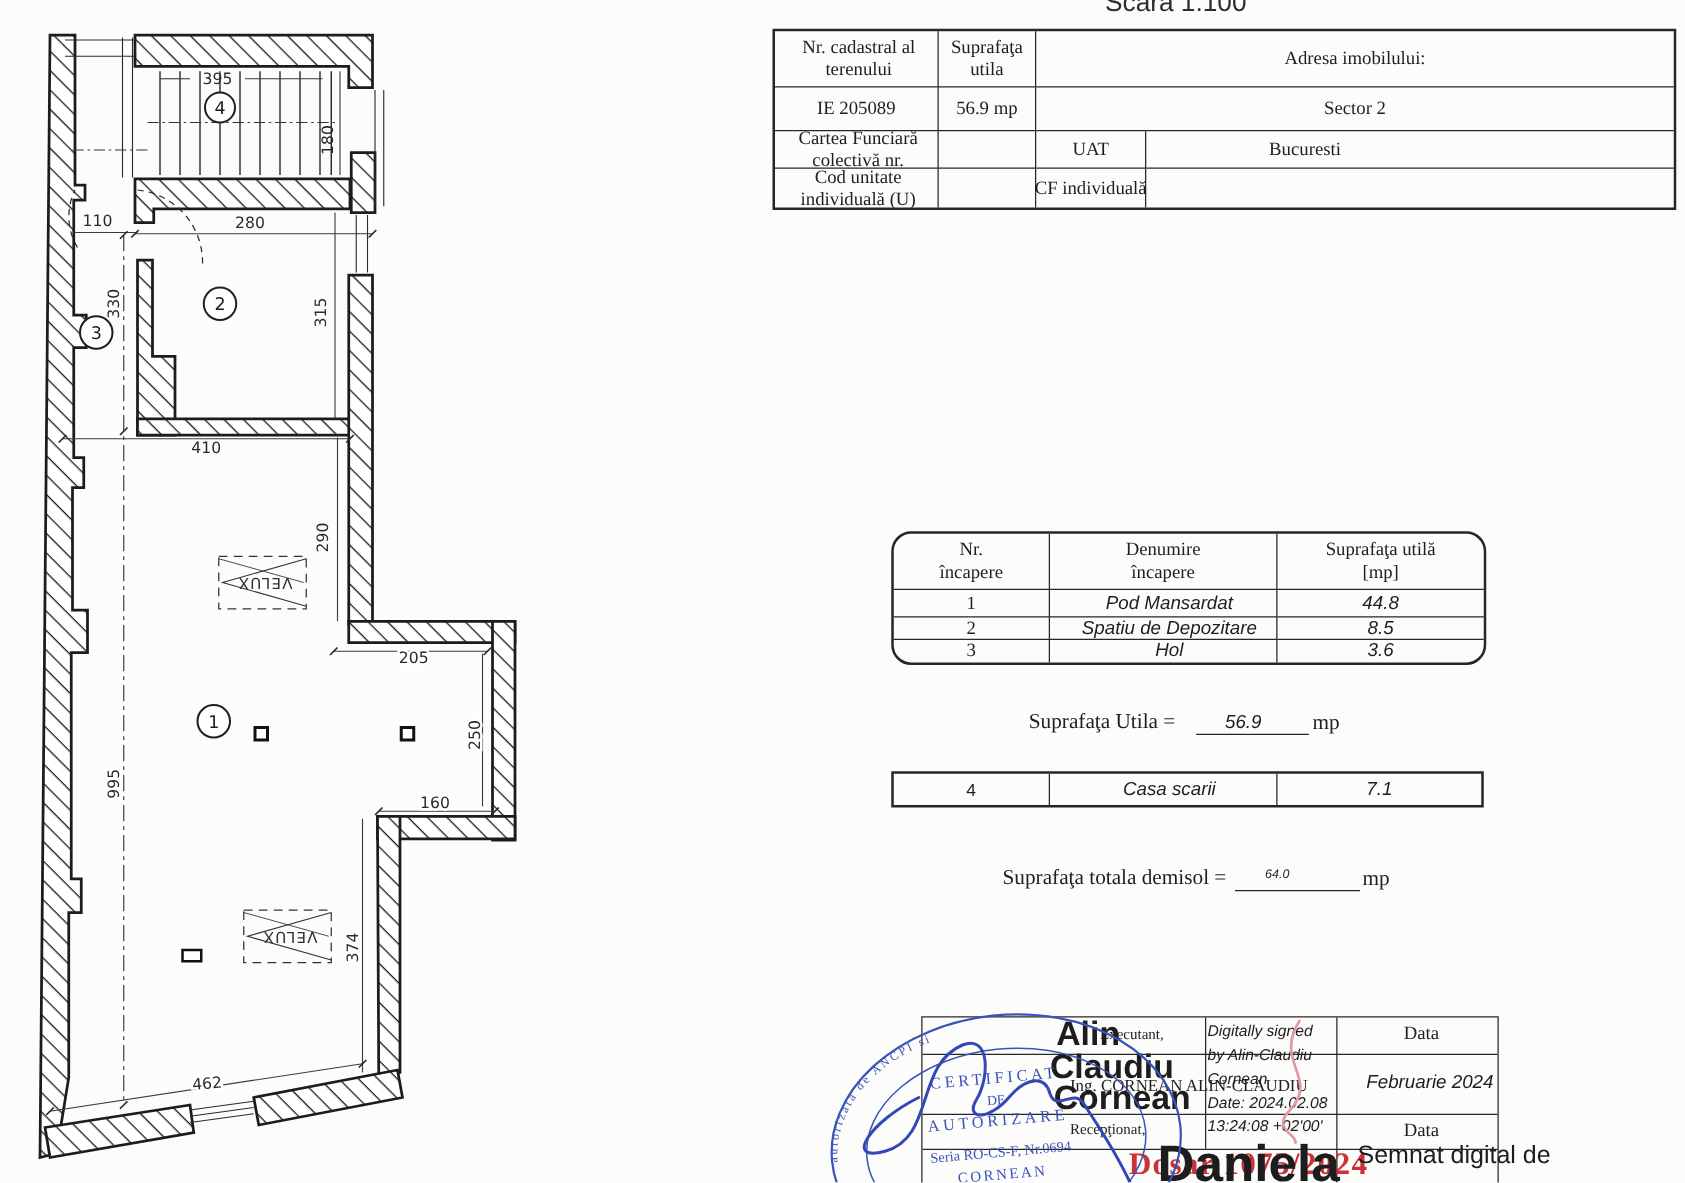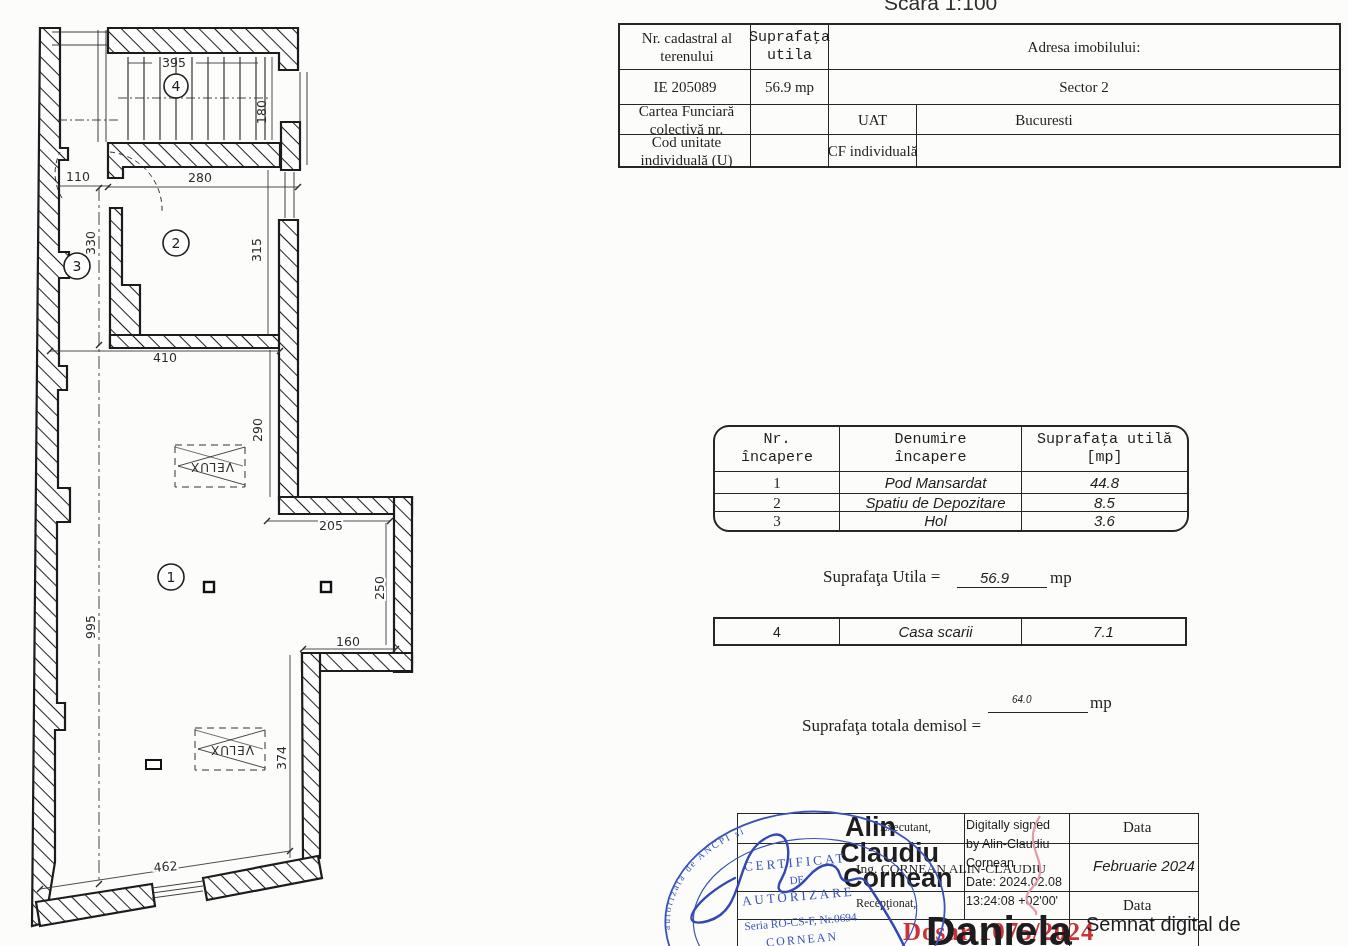--- a/index.html
+++ b/index.html
@@ -7,40 +7,40 @@
        background:#fcfcfb;color:#1e1e1e;
        font-family:"Liberation Serif", serif;}
   .abs{position:absolute;}
   
   .tbl{position:absolute;display:grid;border:2.2px solid #262626;background:transparent;}
   .tbl .c{border-right:1.6px solid #262626;border-bottom:1.6px solid #262626;
           display:flex;align-items:center;justify-content:center;text-align:center;
           font-size:15px;line-height:18px;padding:1px 2px;}
   .tbl .c.last{border-right:none;}
   .tbl .c.bot{border-bottom:none;}
-  .tbl .c .ln{display:block;width:100%;font-family:Liberation Mono, monospace;}
+  .tbl .c .ln{display:block;width:100%;}
   .it{font-family:"Liberation Sans",sans-serif;font-style:italic;font-size:14px;}
   .sans{font-family:"Liberation Sans",sans-serif;}
   .left{justify-content:flex-start;text-align:left;}
   
   .formline{position:absolute;font-size:17px;}
   .uline{position:absolute;border-bottom:1.4px solid #262626;}
   
   #sig-table{position:absolute;left:737px;top:813px;width:460px;height:140px;
              border:1.7px solid #262626;}
   #sig-table .hline{position:absolute;left:0;width:100%;border-top:1.5px solid #262626;}
   #sig-table .vline{position:absolute;top:0;border-left:1.5px solid #262626;}
   .sigcell{position:absolute;font-size:12px;white-space:nowrap;}
   
   .dsname{position:absolute;left:845px;top:815px;z-index:6;
           font-family:"Liberation Sans",sans-serif;font-weight:600;
           font-size:27px;line-height:25.5px;color:#1d1d1f;}
   .dsinfo{position:absolute;left:966px;top:816px;z-index:6;width:110px;
           font-family:"Liberation Sans",sans-serif;font-size:12.5px;
-          line-height:19px;color:#1d1d1f;}
+          line-height:19px;color:#1d1d1f;font-style:italic;}
   #signer2{position:absolute;left:926px;top:908px;z-index:7;
            font-family:"Liberation Sans",sans-serif;font-weight:600;
            font-size:41px;color:#1d1d1f;}
   #semnat{position:absolute;left:1086px;top:913px;z-index:6;
           font-family:"Liberation Sans",sans-serif;font-weight:500;
           font-size:20px;color:#1d1d1f;}
   #redstamp{position:absolute;left:903px;top:918px;z-index:5;
             font-weight:bold;font-size:25px;letter-spacing:1px;color:#cc3136;}
   #scale-title{position:absolute;left:884px;top:-9px;font-family:"Liberation Sans",sans-serif;
                font-size:21px;color:#2c2c2c;}
@@ -257,21 +257,21 @@
 <div class="uline" style="left:957px;top:572px;width:90px;height:15px;"></div>
 <div class="formline" style="left:1050px;top:568px;">mp</div>
 
 <div class="tbl" style="left:713px;top:617px;width:470px;height:25px;
             grid-template-columns:125px 182px 163px;grid-template-rows:25px;">
   <div class="c bot sans" style="font-size:14px">4</div>
   <div class="c bot left it" style="padding-left:12px">Casa scarii</div>
   <div class="c bot last it">7.1</div>
 </div>
 
-<div class="formline" style="left:802px;top:716px;">
+<div class="formline" style="left:802px;top:692px;">
   <span>Suprafaţa totala demisol =</span>
 </div>
 <div class="abs it" style="left:1012px;top:694px;font-size:10px">64.0</div>
 <div class="uline" style="left:988px;top:697px;width:100px;height:15px;"></div>
 <div class="formline" style="left:1090px;top:693px;">mp</div>
 
 <div id="sig-table">
   <div class="hline" style="top:29px"></div>
   <div class="hline" style="top:77px"></div>
   <div class="hline" style="top:105px"></div>

